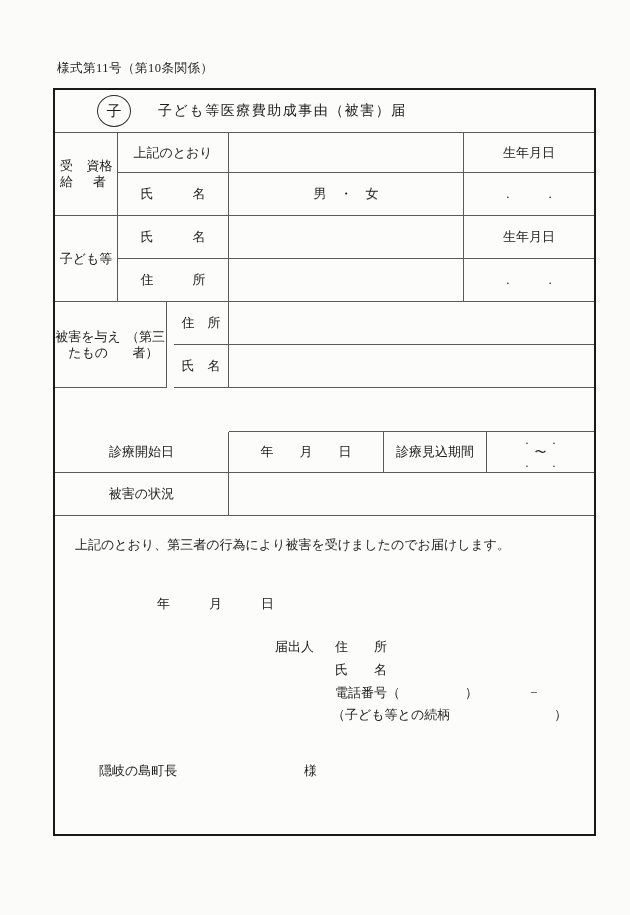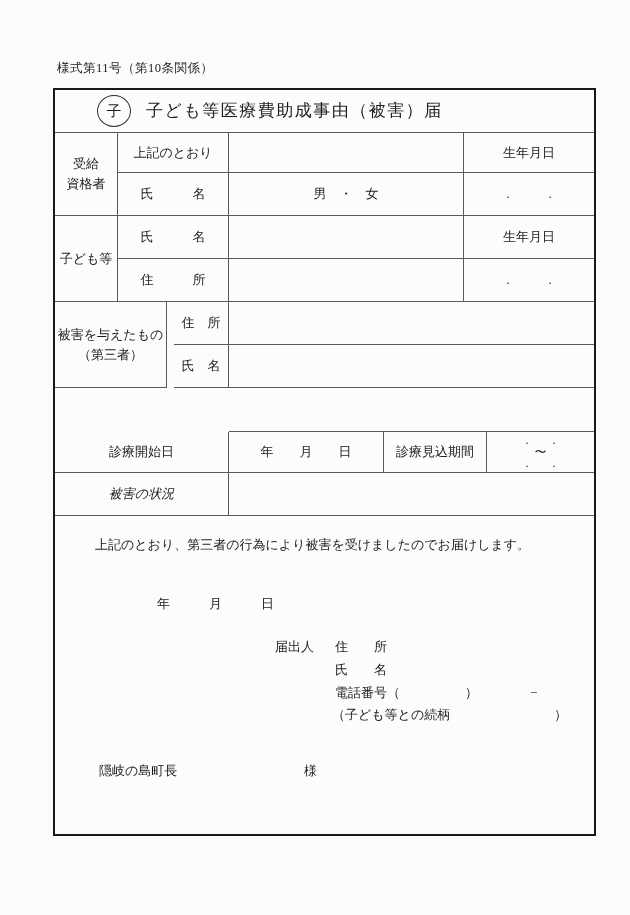--- a/index.html
+++ b/index.html
@@ -25,36 +25,36 @@
   .cell{
     position:absolute;
     box-sizing:border-box;
     display:flex;align-items:center;justify-content:center;
     font-size:13px;
     line-height:1.2;
     text-align:center;
   }
   .br{border-right:1px solid #5a5a5a;}
   .bb{border-bottom:1px solid #5a5a5a;}
-  .two-line{flex-direction:column;gap:4px;}
+  .two-line{flex-direction:row;gap:4px;}
   .title-row{
     justify-content:flex-start;
     padding-left:42px;
   }
   .badge{
     width:32px;height:30px;
     border:1.5px solid #2a2a2a;
     border-radius:50%;
     display:flex;align-items:center;justify-content:center;
     font-size:15px;
     flex:0 0 auto;
   }
   .title-text{
-    margin-left:15px;
-    font-size:17px;
+    margin-left:27px;
+    font-size:14px;
     letter-spacing:1.5px;
   }
   .period-cell{flex-direction:column;justify-content:space-between;padding:3px 0;}
   .period-cell div{font-size:12px;line-height:11px;}
   .footer{position:absolute;left:0;top:426px;width:539px;height:318px;}
   .footer span,.footer div{position:absolute;font-size:13px;white-space:pre;}
 </style>
 </head>
 <body>
 
@@ -103,25 +103,25 @@
 
     <div class="cell br bb" style="left:0;top:342px;width:174px;height:41px;">診療開始日</div>
     <div class="cell br bb" style="left:174px;top:342px;width:155px;height:41px;">年　　月　　日</div>
     <div class="cell br bb" style="left:329px;top:342px;width:103px;height:41px;">診療見込期間</div>
     <div class="cell bb period-cell" style="left:432px;top:342px;width:107px;height:41px;">
       <div>.　　.</div>
       <div>〜</div>
       <div>.　　.</div>
     </div>
 
-    <div class="cell br bb" style="left:0;top:383px;width:174px;height:43px;font-style:italic;">被害の状況</div>
+    <div class="cell br bb" style="left:0;top:383px;width:174px;height:43px;">被害の状況</div>
     <div class="cell bb" style="left:174px;top:383px;width:365px;height:43px;"></div>
 
     <div class="footer">
-      <div style="left:40px;top:20px;">上記のとおり、第三者の行為により被害を受けましたのでお届けします。</div>
+      <div style="left:20px;top:20px;">上記のとおり、第三者の行為により被害を受けましたのでお届けします。</div>
       <div style="left:102px;top:79px;">年　　　月　　　日</div>
 
       <span style="left:220px;top:122px;">届出人</span>
       <span style="left:280px;top:122px;">住　　所</span>
       <span style="left:280px;top:145px;">氏　　名</span>
       <span style="left:280px;top:168px;">電話番号（　　　　　）　　　　−</span>
       <span style="left:277px;top:190px;">（子ども等との続柄　　　　　　　　）</span>
 
       <span style="left:44px;top:246px;">隠岐の島町長</span>
       <span style="left:249px;top:246px;">様</span>

